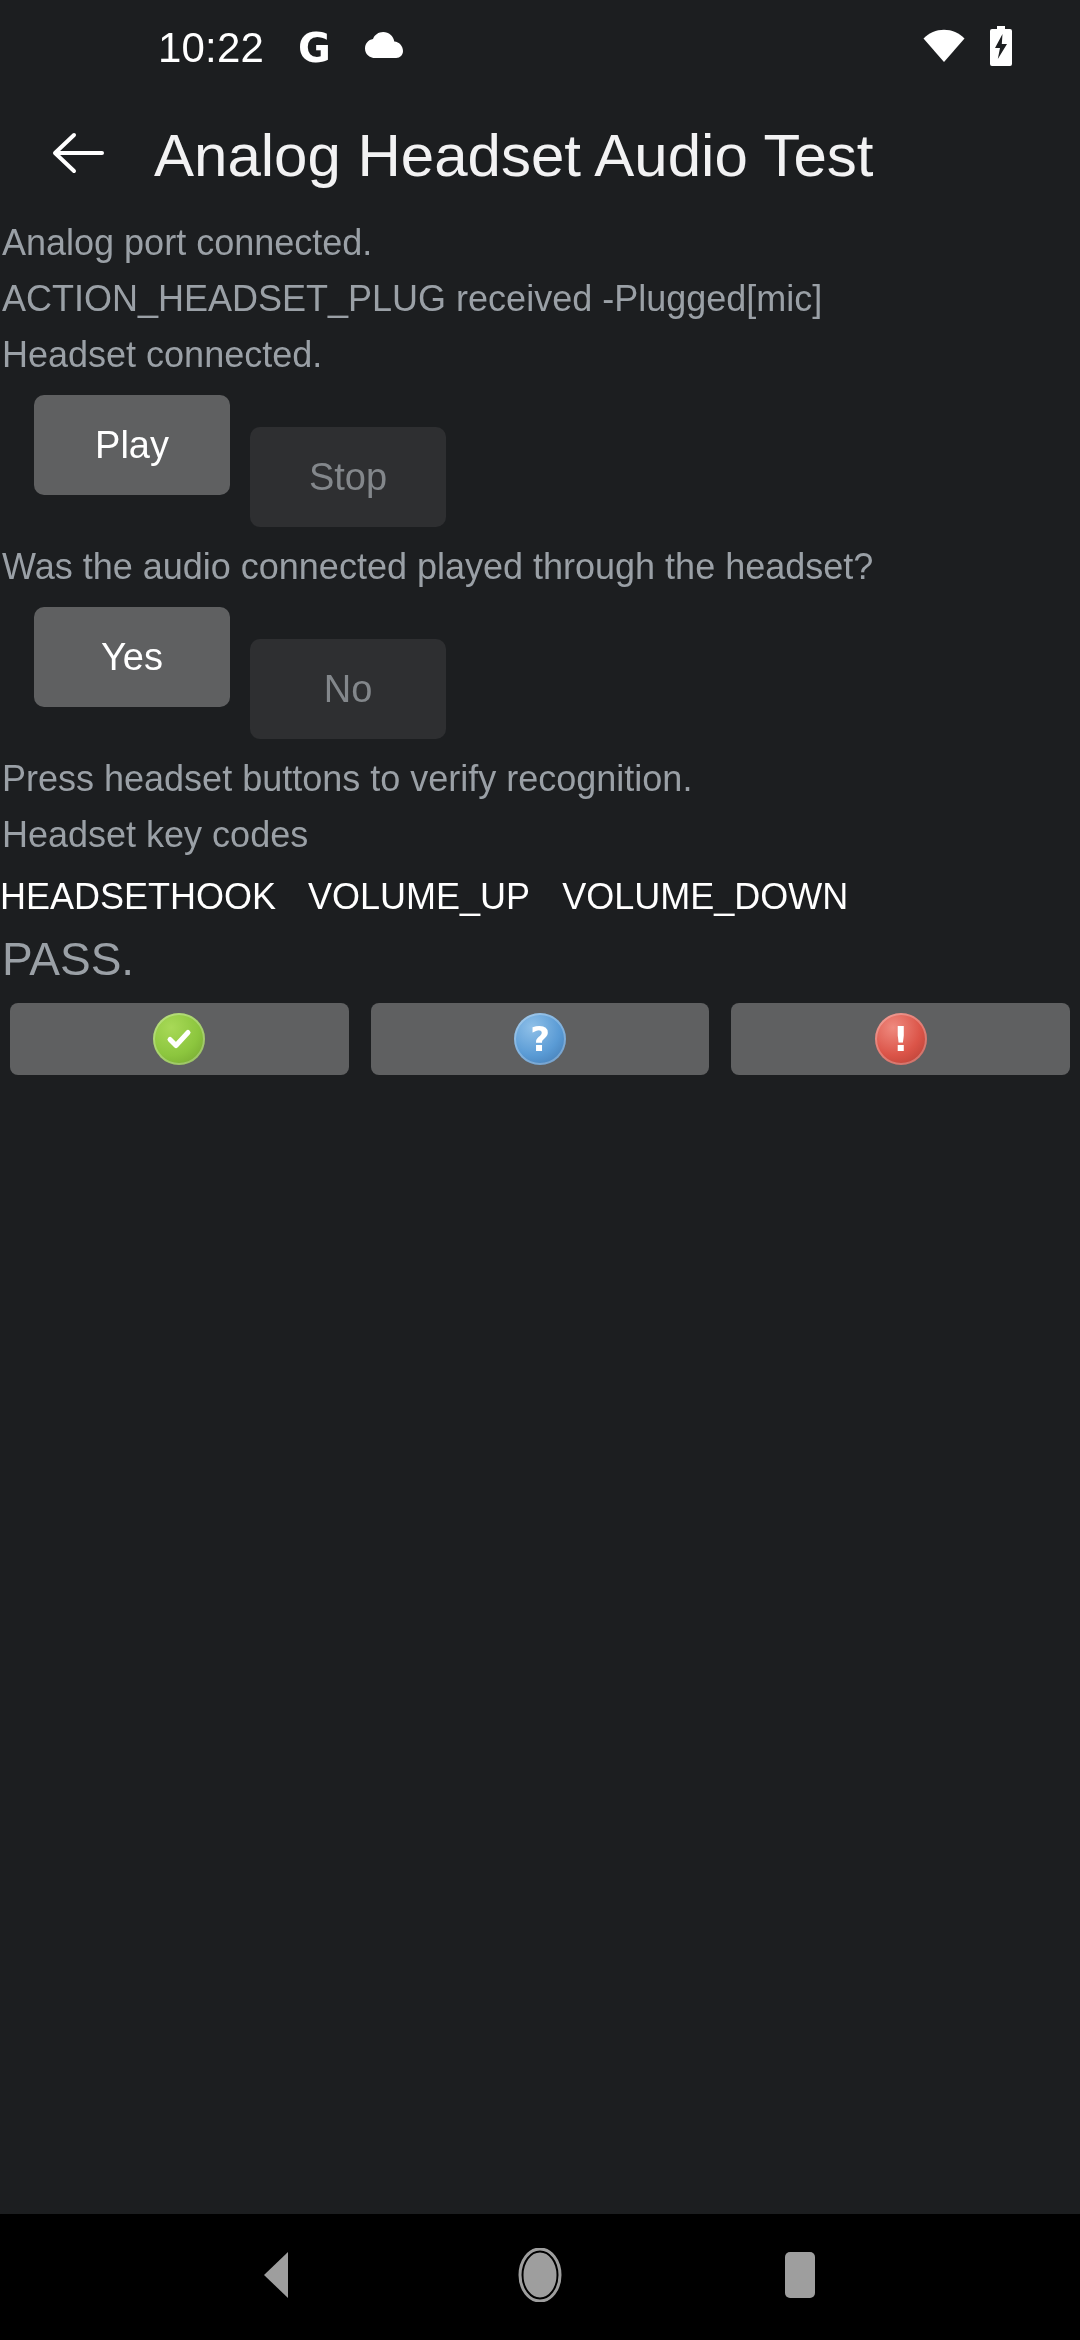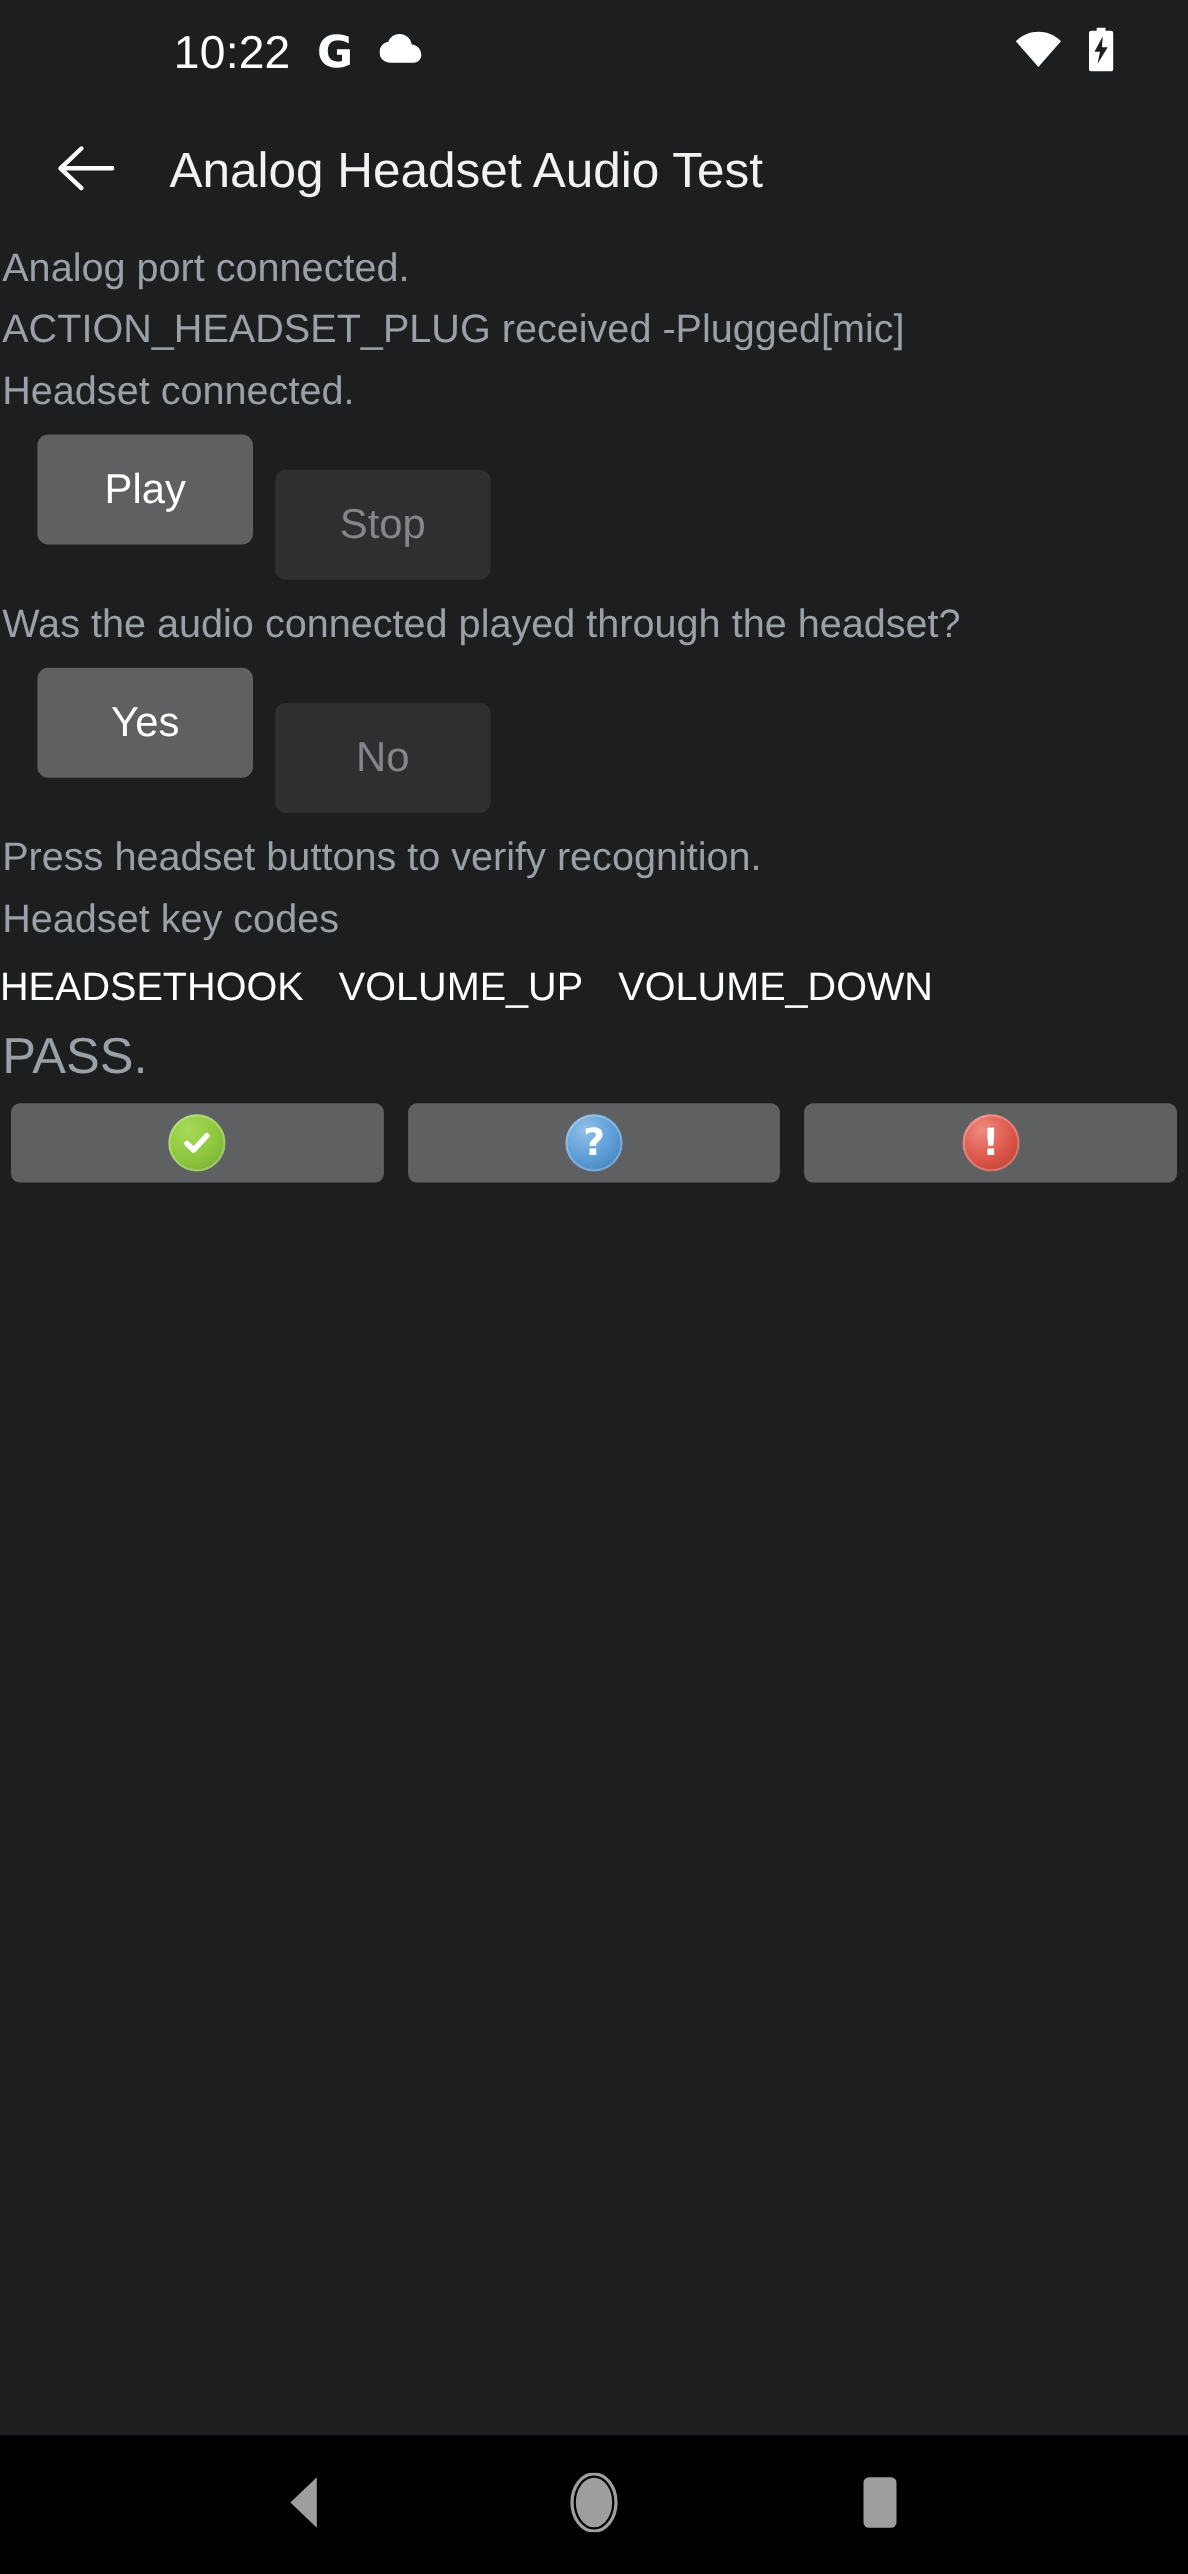--- a/index.html
+++ b/index.html
@@ -29,21 +29,21 @@
     flex: 0 0 95px;
     display: flex;
     align-items: center;
     padding: 0 40px 0 0;
     box-sizing: border-box;
     background: #1c1e20;
   }
   .status-left {
     display: flex;
     align-items: center;
-    gap: 24px;
+    gap: 34px;
     padding-left: 158px;
   }
   .status-clock {
     color: #ffffff;
     font-size: 42px;
     letter-spacing: 0.2px;
     line-height: 1;
     font-weight: 500;
   }
   .status-right {
@@ -72,21 +72,21 @@
   .back-btn {
     width: 110px;
     height: 110px;
     display: flex;
     align-items: center;
     justify-content: center;
     margin-left: 22px;
   }
   .app-title {
     color: #f2f2f3;
-    font-size: 45px;
+    font-size: 60px;
     font-weight: 500;
     margin-left: 22px;
     white-space: nowrap;
   }
 
   
   .content {
     flex: 1 1 auto;
     background: #1c1e20;
     padding: 0;

